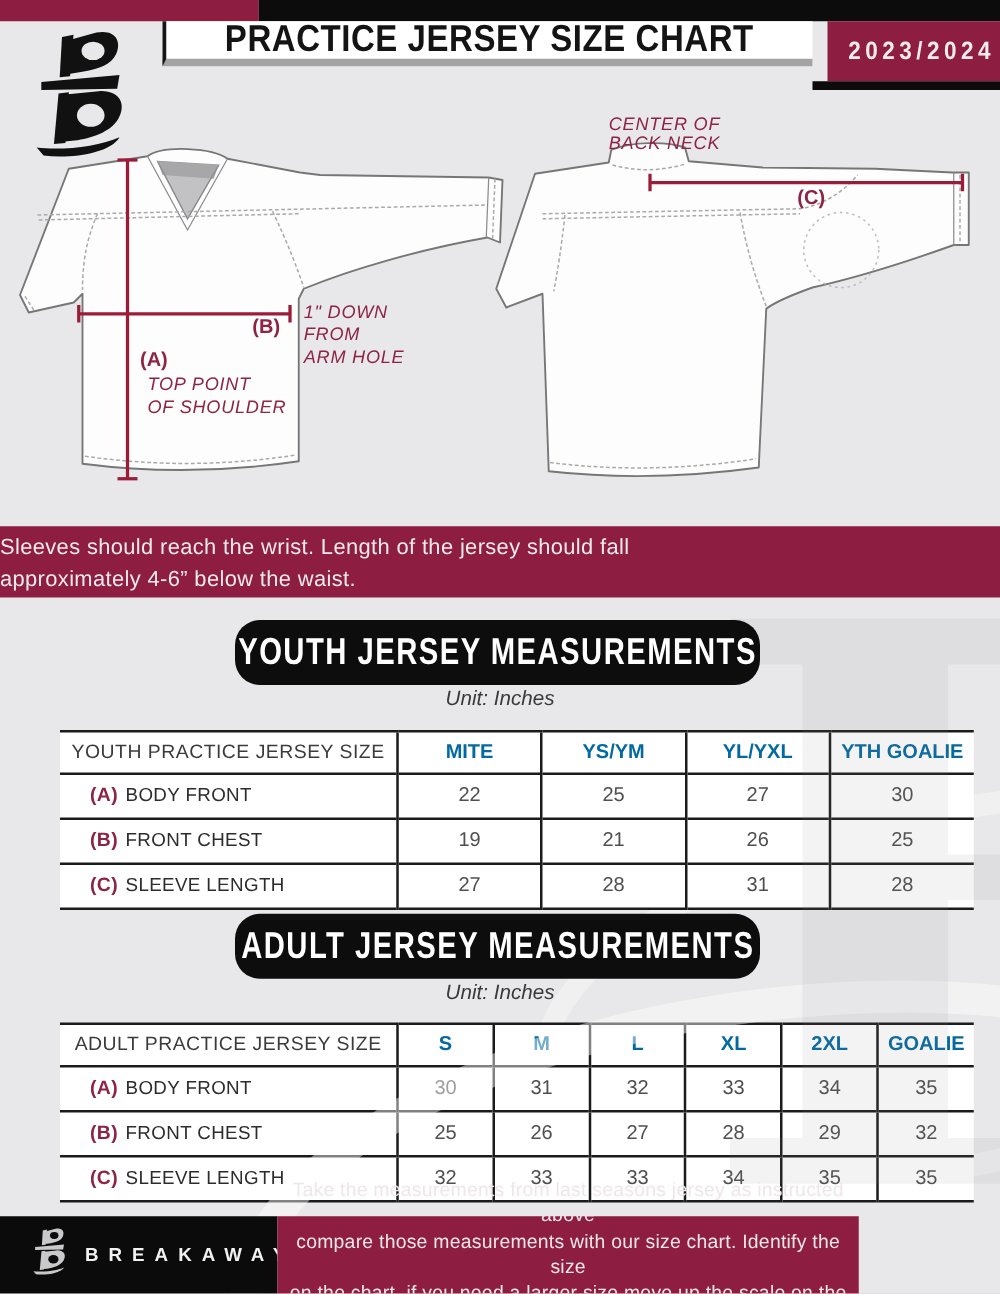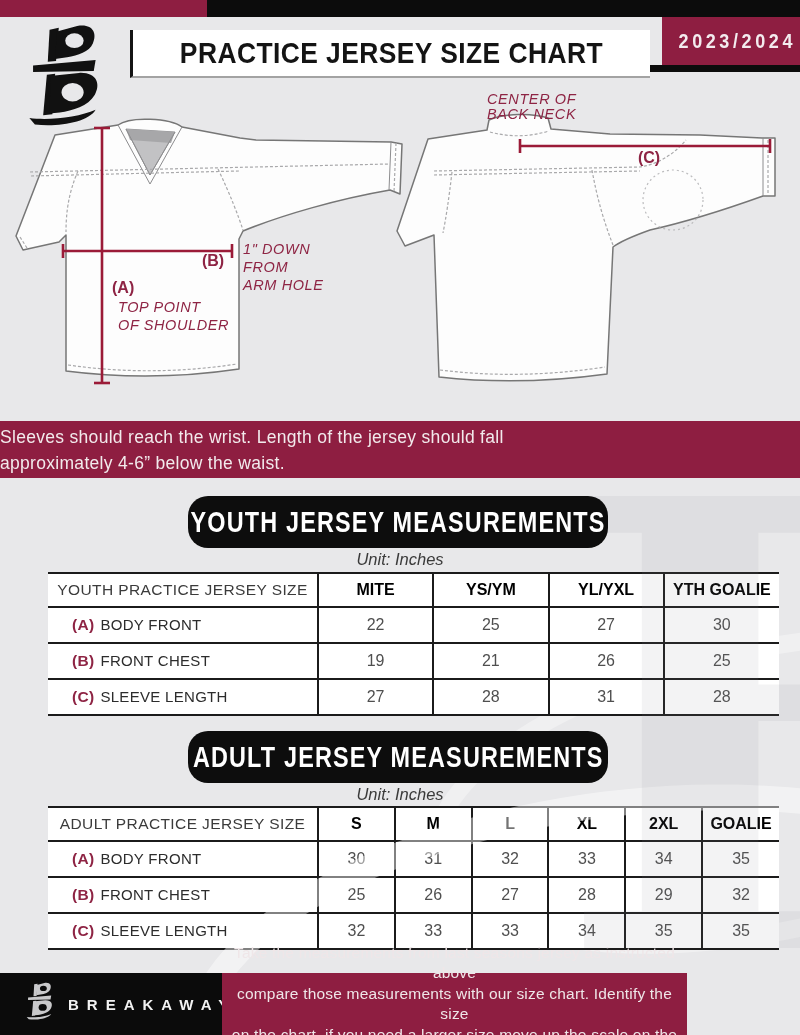--- a/index.html
+++ b/index.html
@@ -15,23 +15,23 @@
     font-family:"DejaVu Serif",serif;font-weight:bold;font-size:620px;line-height:600px;
     color:rgba(140,140,150,0.10);pointer-events:none;z-index:4;user-select:none;
   }
   .swoosh{position:absolute;border-radius:50%;pointer-events:none;}
   .sw1{width:900px;height:420px;left:180px;top:790px;border:26px solid rgba(255,255,255,0.45);transform:rotate(-7deg);z-index:3;}
   .sw2{width:700px;height:300px;left:420px;top:640px;border:18px solid rgba(255,255,255,0.35);transform:rotate(-12deg);z-index:1;}
   
   .strip-maroon{position:absolute;left:0;top:0;width:207px;height:17px;background:#8e1e41;}
   .strip-black{position:absolute;left:207px;top:0;width:593px;height:17px;background:#0c0c0c;}
   .title-box{
-    position:absolute;left:130px;top:17px;width:520px;height:48px;background:#fff;
-    border-left:3px solid #141414;border-bottom:2px solid #a3a3a3;
-    display:flex;align-items:center;justify-content:center;z-index:6;margin-top:13px;
+    position:absolute;left:130px;top:17px;width:520px;height:36px;background:#fff;
+    border-left:3px solid #141414;border-bottom:6px solid #a3a3a3;
+    display:flex;align-items:center;justify-content:center;z-index:6;
   }
   .title-box span{
     font-size:30px;font-weight:bold;color:#141414;letter-spacing:0.5px;white-space:nowrap;
     display:inline-block;transform:scaleX(0.88);
   }
   .season-box{
     position:absolute;left:650px;top:17px;width:150px;height:48px;background:#8e1e41;
     display:flex;align-items:center;justify-content:center;z-index:6;margin-left:12px;
   }
   .season-box span{
@@ -63,23 +63,23 @@
     color:#fff;font-weight:bold;font-size:30px;letter-spacing:1.5px;white-space:nowrap;
     display:inline-block;transform:scaleX(0.78);
   }
   .unit{position:absolute;left:0;width:800px;text-align:center;font-style:italic;font-size:16.5px;color:#3a3a3a;z-index:5;}
   
   .size-table{
     position:absolute;left:48px;width:731px;border-collapse:collapse;table-layout:fixed;z-index:2;
     font-family:"Liberation Sans",sans-serif;
   }
   .size-table th,.size-table td{background:#fff;border-top:2px solid #1b1b1b;padding:0;text-align:center;}
-  .size-table{border-bottom:2px solid #1b1b1b;}
+  .size-table{border-bottom:2px solid #1b1b1b;margin-top:12px;}
   .size-table th+th,.size-table td+td{border-left:2px solid #1b1b1b;}
-  .size-table thead th{height:34px;font-weight:bold;font-size:16px;color:#000000;}
+  .size-table thead th{height:34px;font-weight:bold;font-size:16px;color:#0369a1;}
   .size-table thead th:first-child{font-weight:normal;font-size:15.5px;color:#3b3b3b;letter-spacing:0.4px;}
   .size-table tbody td{height:36px;font-size:16px;color:#4f4f4f;}
   .size-table tbody td:first-child{text-align:left;padding-left:24px;font-size:15px;color:#2c2c2c;letter-spacing:0.3px;}
   .rk{font-weight:bold;color:#8e2444;font-size:15.5px;margin-right:6px;}
   
   .footer-black{
     position:absolute;left:0;top:973px;width:222px;height:62px;background:#0b0b0b;z-index:6;
     display:flex;align-items:center;
   }
   .footer-brand{color:#f2f2f2;font-size:15px;font-weight:bold;letter-spacing:8px;margin-left:10px;white-space:nowrap;}

